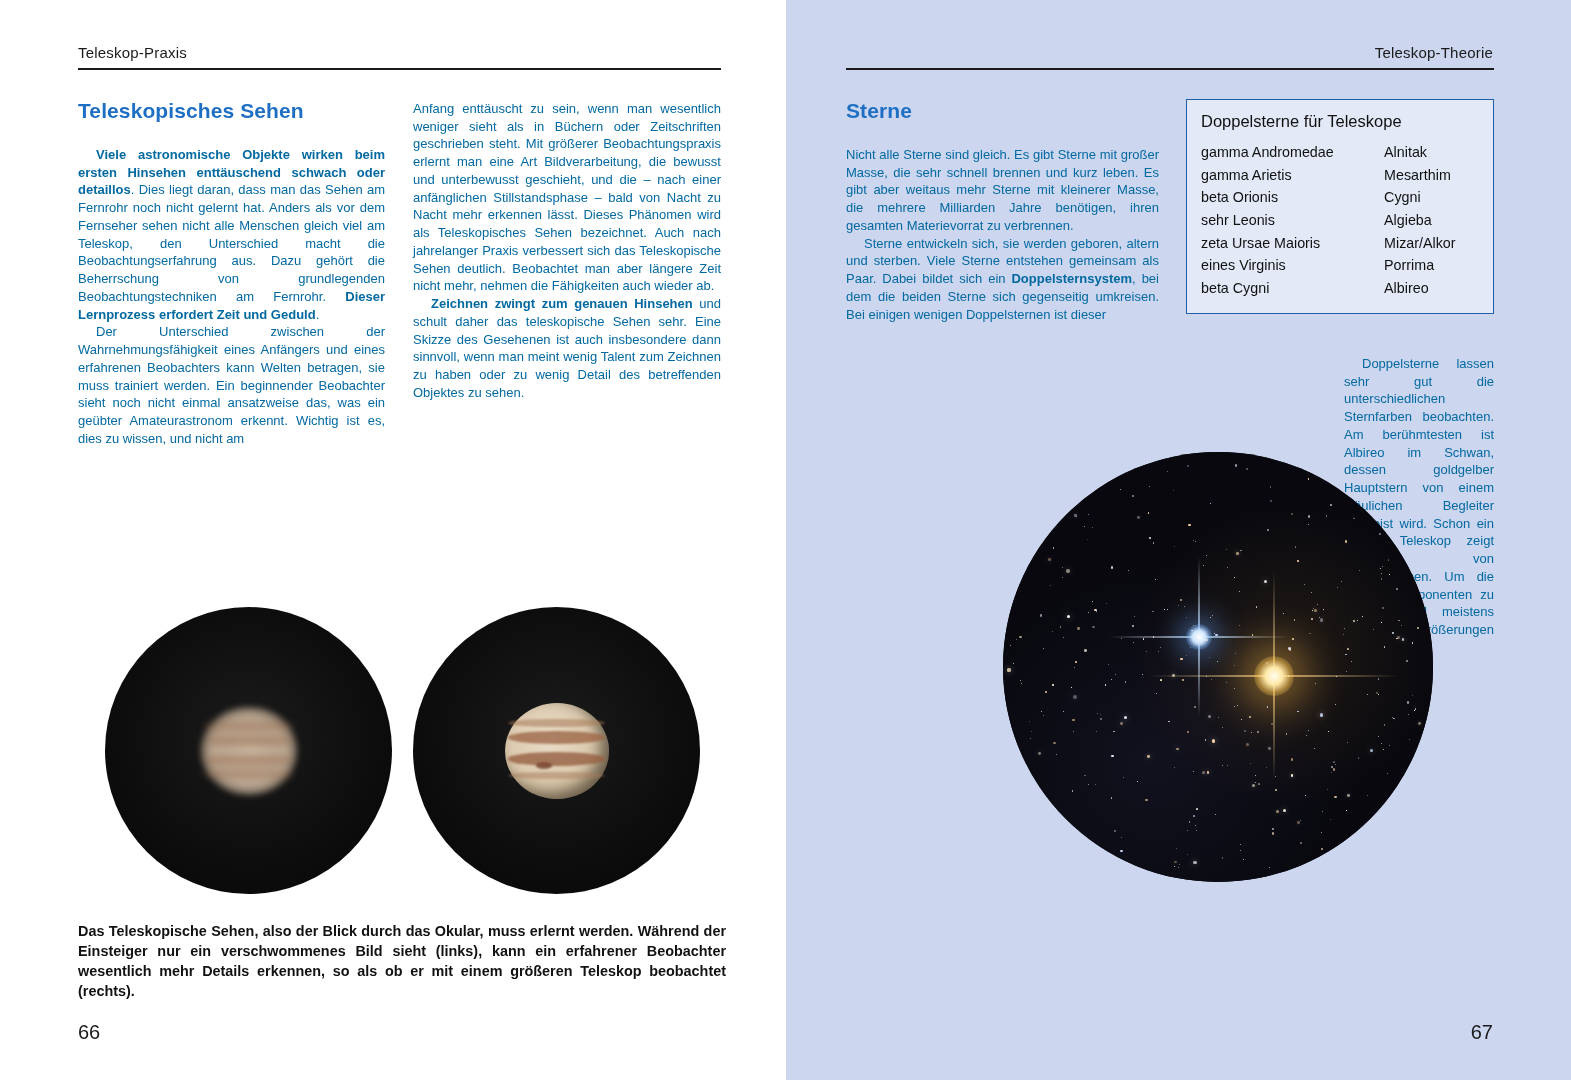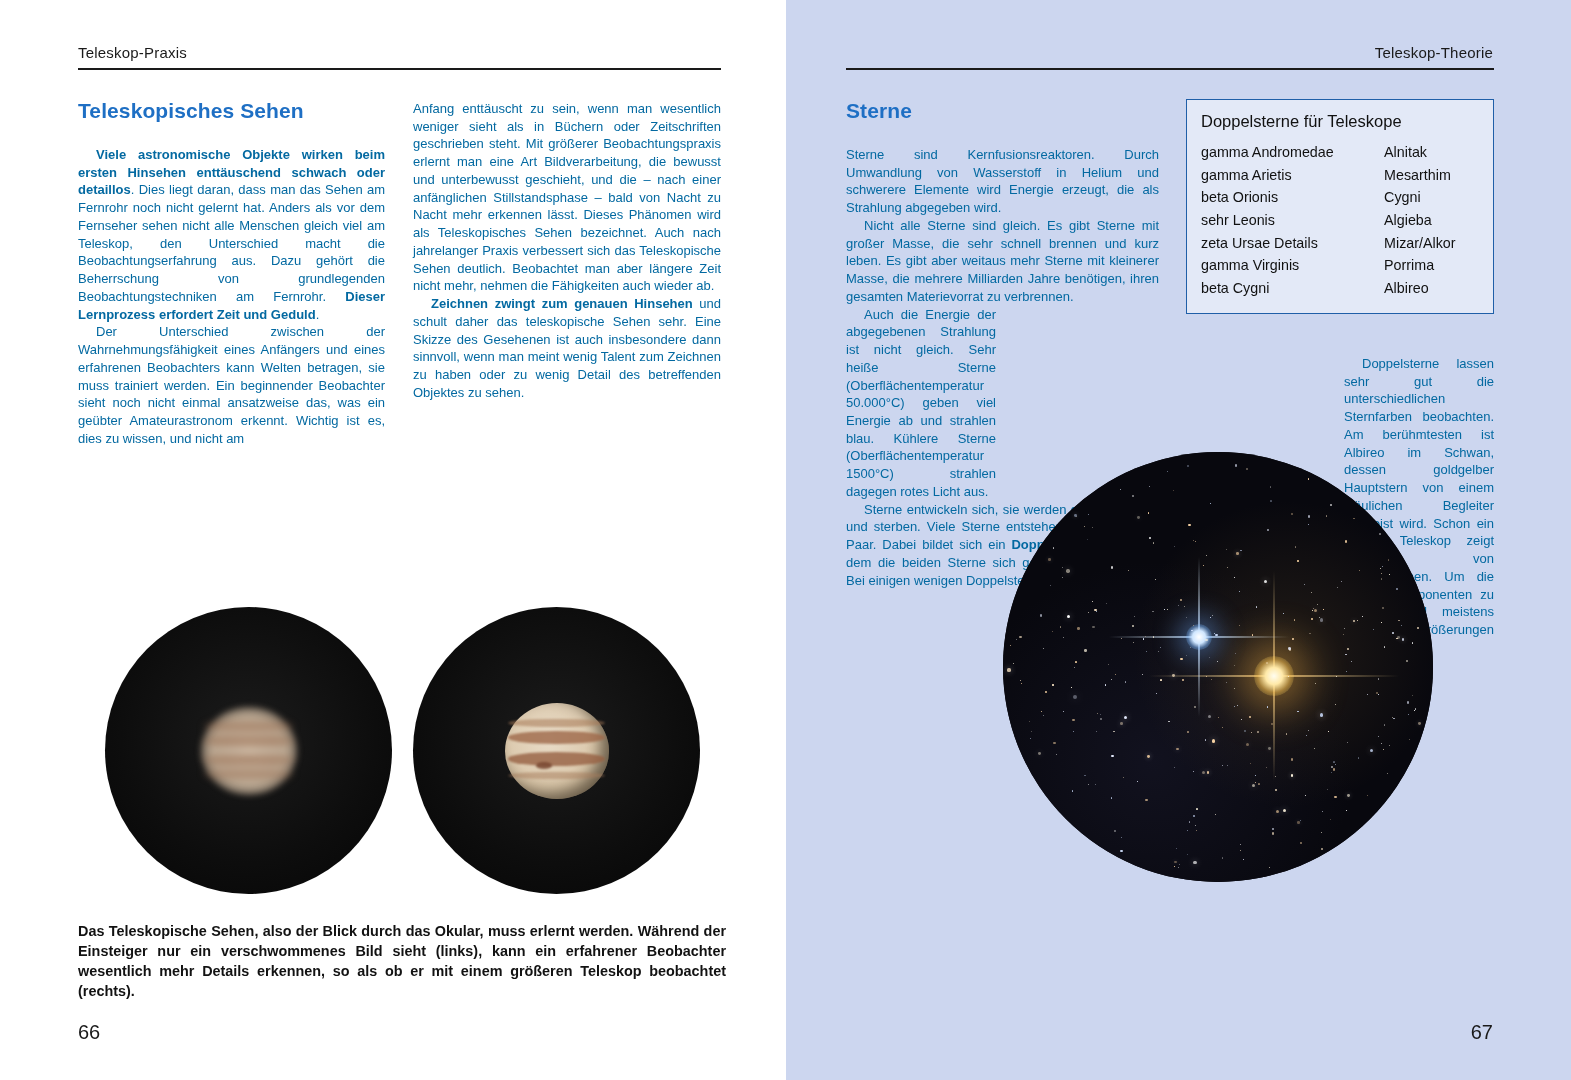--- a/index.html
+++ b/index.html
@@ -327,39 +327,37 @@
           </tr>
           <tr>
             <td>beta Orionis</td>
             <td class="c2">Cygni</td>
           </tr>
           <tr>
             <td>sehr Leonis</td>
             <td class="c2">Algieba</td>
           </tr>
           <tr>
-            <td>zeta Ursae Details</td>
+            <td>zeta Ursae Maioris</td>
             <td class="c2">Mizar/Alkor</td>
           </tr>
           <tr>
-            <td>gamma Virginis</td>
+            <td>eines Virginis</td>
             <td class="c2">Porrima</td>
           </tr>
           <tr>
             <td>beta Cygni</td>
             <td class="c2">Albireo</td>
           </tr>
         </tbody>
       </table>
     </div>
 
     <div class="col" style="left:60px; top:146px; width:313px;">
-      <p>Sterne sind Kernfusionsreaktoren. Durch Umwandlung von Wasserstoff in Helium und schwerere Elemente wird Energie erzeugt, die als Strahlung abgegeben wird.</p>
       <p>Nicht alle Sterne sind gleich. Es gibt Sterne mit großer Masse, die sehr schnell brennen und kurz leben. Es gibt aber weitaus mehr Sterne mit kleinerer Masse, die mehrere Milliarden Jahre benötigen, ihren gesamten Materievorrat zu verbrennen.</p>
-      <p class="narrow">Auch die Energie der abgegebenen Strahlung ist nicht gleich. Sehr heiße Sterne (Oberflächentemperatur 50.000°C) geben viel Energie ab und strahlen blau. Kühlere Sterne (Oberflächentemperatur 1500°C) strahlen dagegen rotes Licht aus.</p>
       <p>
         <span>Sterne entwickeln sich, sie werden geboren, altern und sterben. Viele Sterne entstehen gemeinsam als Paar. Dabei bildet sich ein </span><b>Doppelsternsystem</b><span>, bei dem die beiden Sterne sich gegenseitig umkreisen. Bei einigen wenigen Doppelsternen ist dieser</span>
       </p>
     </div>
 
     <div class="col" style="left:400px; top:355px; width:308px;">
       <p class="narrow" style="margin-left:158px; width:150px; text-indent:18px">Doppelsterne lassen sehr gut die unterschiedlichen Sternfarben beobachten. Am berühmtesten ist Albireo im Schwan, dessen goldgelber Hauptstern von einem bläulichen Begleiter umkreist wird. Schon ein kleines Teleskop zeigt hunderte von Doppelsternen. Um die beiden Komponenten zu trennen sind meistens hohe Vergrößerungen notwendig.</p>
     </div>
 
     <div id="starfield" style="left:217px; top:452px;">

